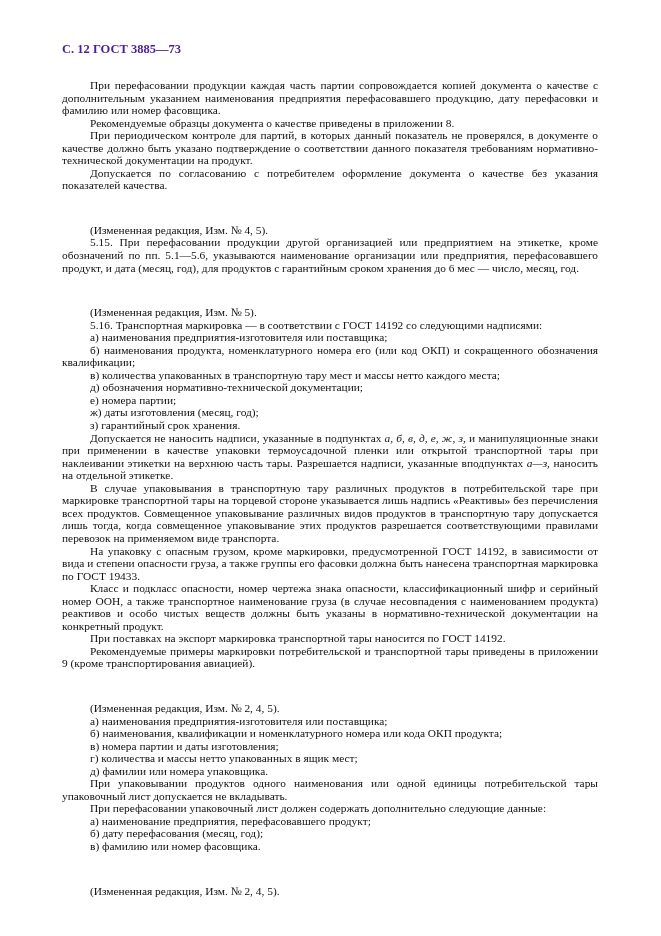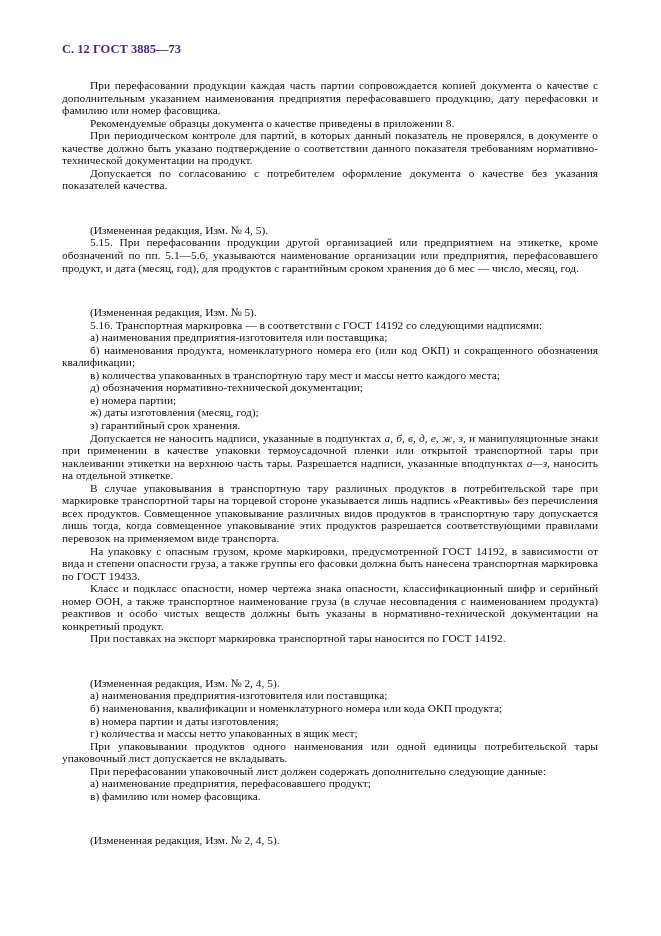--- a/index.html
+++ b/index.html
@@ -42,24 +42,27 @@
     <p class="item">в) количества упакованных в транспортную тару мест и массы нетто каждого места;</p>
     <p class="item">д) обозначения нормативно-технической документации;</p>
     <p class="item">е) номера партии;</p>
     <p class="item">ж) даты изготовления (месяц, год);</p>
     <p class="item">з) гарантийный срок хранения.</p>
     <p class="ind"><span>Допускается не наносить надписи, указанные в подпунктах </span><i>а, б, в, д, е, ж, з,</i><span> и манипуляционные знаки при применении в качестве упаковки термоусадочной пленки или открытой транспортной тары при наклеивании этикетки на верхнюю часть тары. Разрешается надписи, указанные вподпунктах </span><i>а—з,</i><span> наносить на отдельной этикетке.</span></p>
     <p class="ind">В случае упаковывания в транспортную тару различных продуктов в потребительской таре при маркировке транспортной тары на торцевой стороне указывается лишь надпись «Реактивы» без перечисления всех продуктов. Совмещенное упаковывание различных видов продуктов в транспортную тару допускается лишь тогда, когда совмещенное упаковывание этих продуктов разрешается соответствующими правилами перевозок на применяемом виде транспорта.</p>
     <p class="ind">На упаковку с опасным грузом, кроме маркировки, предусмотренной ГОСТ 14192, в зависимости от вида и степени опасности груза, а также группы его фасовки должна быть нанесена транспортная маркировка по ГОСТ 19433.</p>
     <p class="ind">Класс и подкласс опасности, номер чертежа знака опасности, классификационный шифр и серийный номер ООН, а также транспортное наименование груза (в случае несовпадения с наименованием продукта) реактивов и особо чистых веществ должны быть указаны в нормативно-технической документации на конкретный продукт.</p>
     <p class="ind">При поставках на экспорт маркировка транспортной тары наносится по ГОСТ 14192.</p>
+    <p class="ind">Рекомендуемые примеры маркировки потребительской и транспортной тары приведены в приложении 9 (кроме транспортирования авиацией).</p>
     <p class="bold">(Измененная редакция, Изм. № 2, 4, 5).</p>
     <p class="item">а) наименования предприятия-изготовителя или поставщика;</p>
     <p class="item">б) наименования, квалификации и номенклатурного номера или кода ОКП продукта;</p>
     <p class="item">в) номера партии и даты изготовления;</p>
     <p class="item">г) количества и массы нетто упакованных в ящик мест;</p>
+    <p class="item">д) фамилии или номера упаковщика.</p>
     <p class="ind">При упаковывании продуктов одного наименования или одной единицы потребительской тары упаковочный лист допускается не вкладывать.</p>
     <p class="ind">При перефасовании упаковочный лист должен содержать дополнительно следующие данные:</p>
     <p class="item">а) наименование предприятия, перефасовавшего продукт;</p>
+    <p class="item">б) дату перефасования (месяц, год);</p>
     <p class="item">в) фамилию или номер фасовщика.</p>
     <p class="bold">(Измененная редакция, Изм. № 2, 4, 5).</p>
   </div>
 </div>
 
 </body></html>

